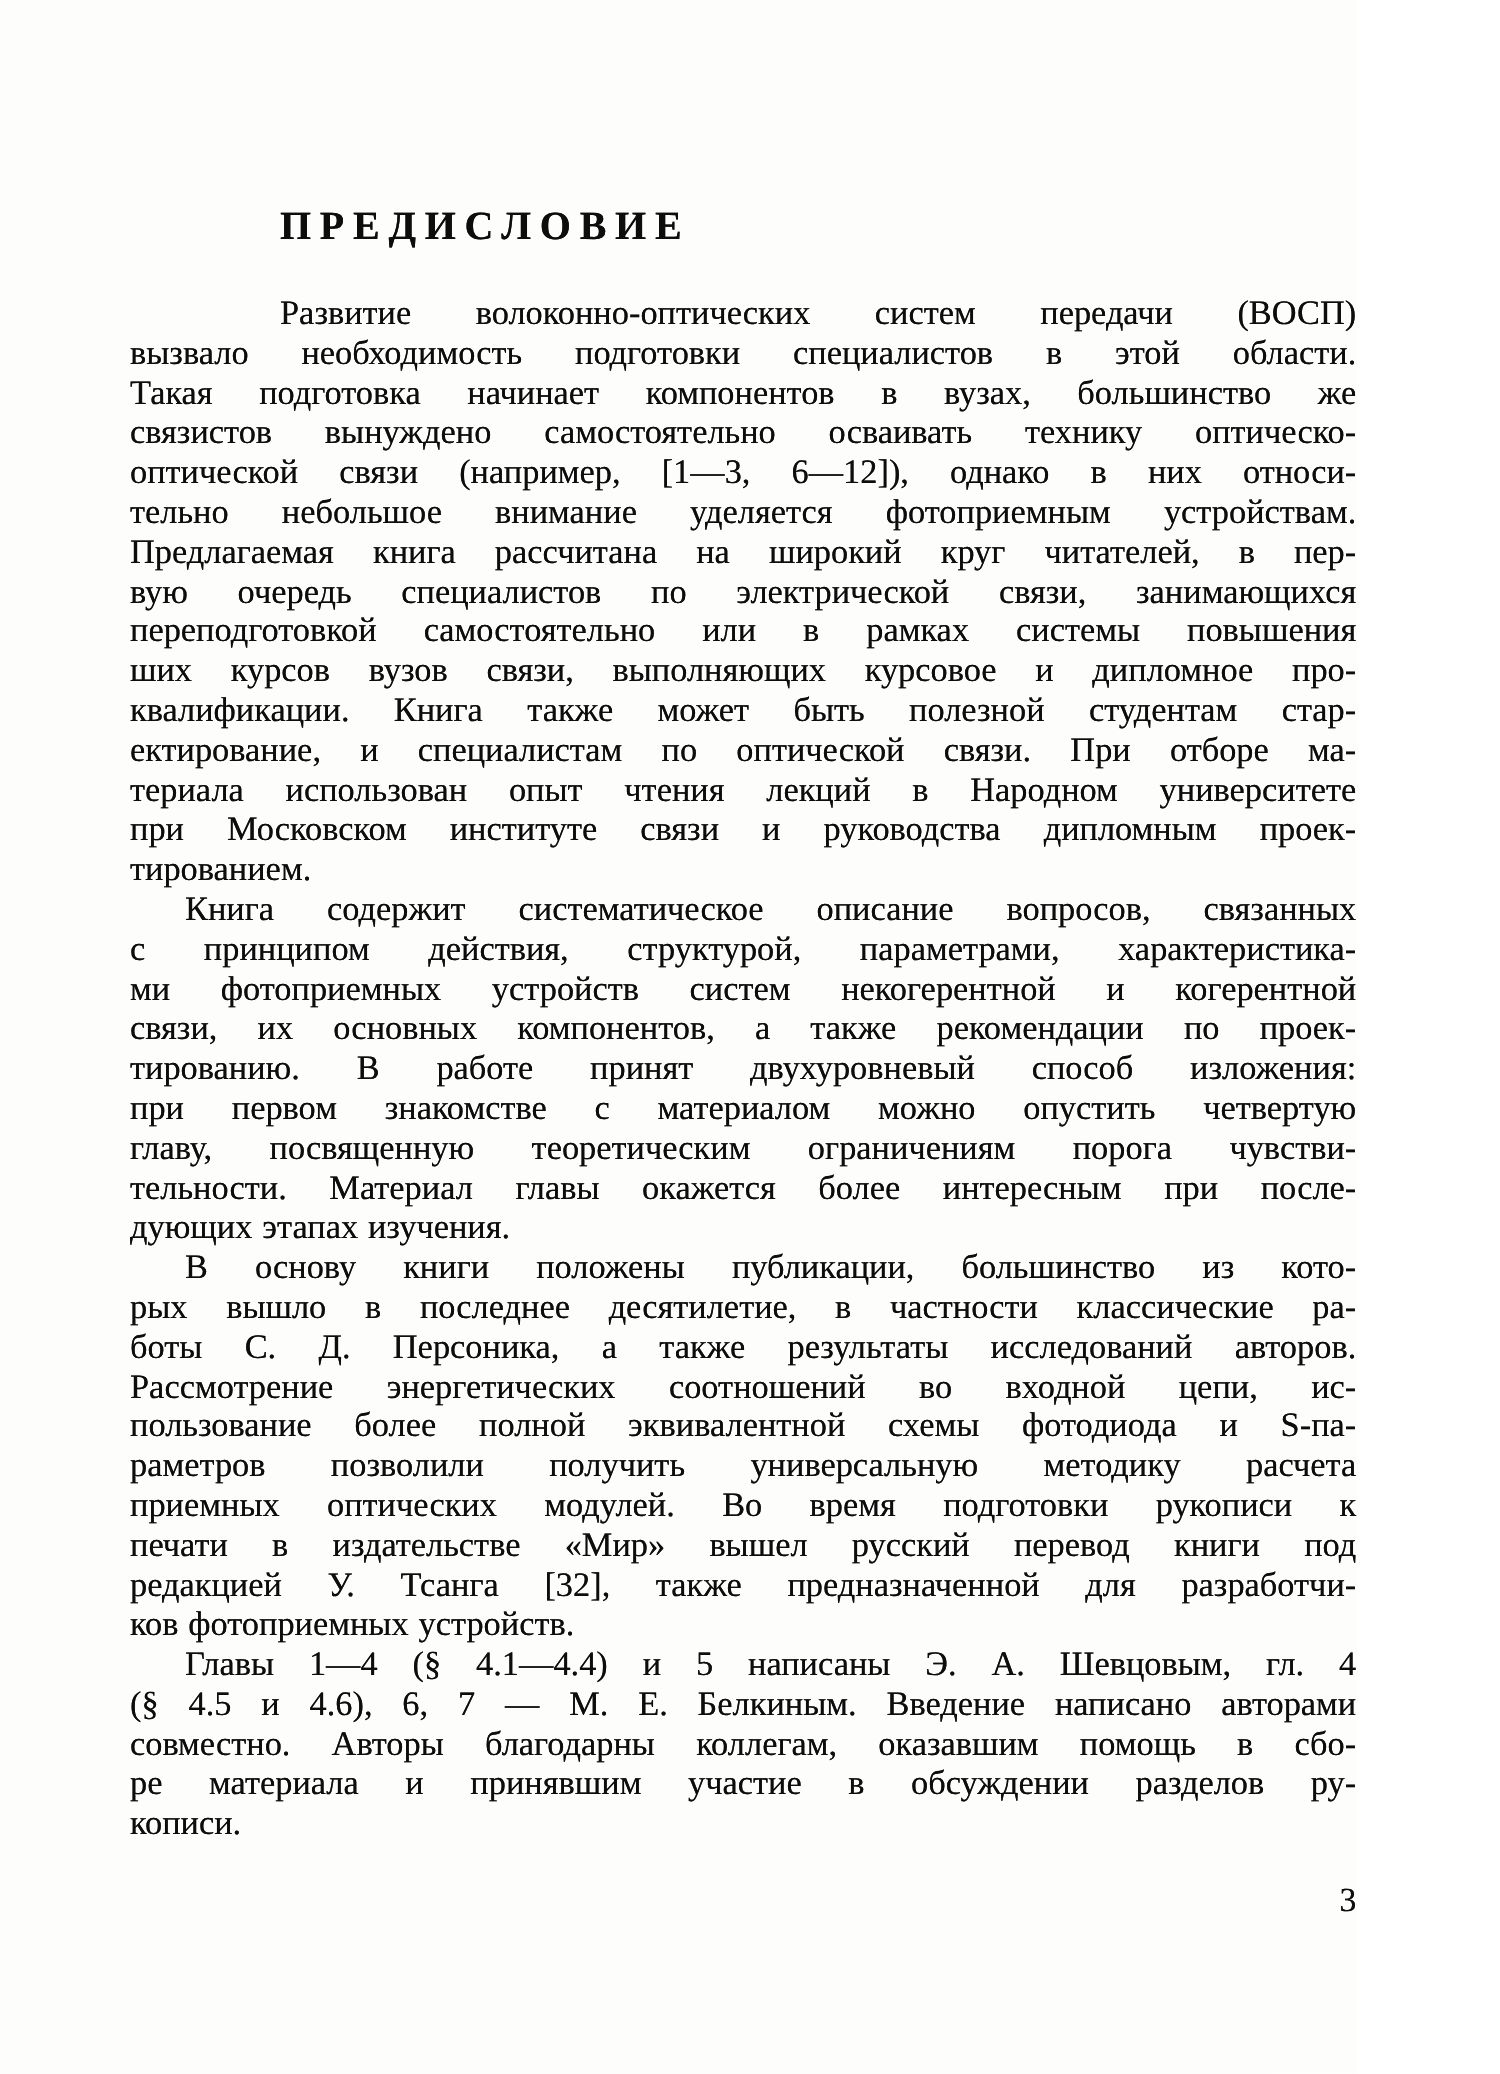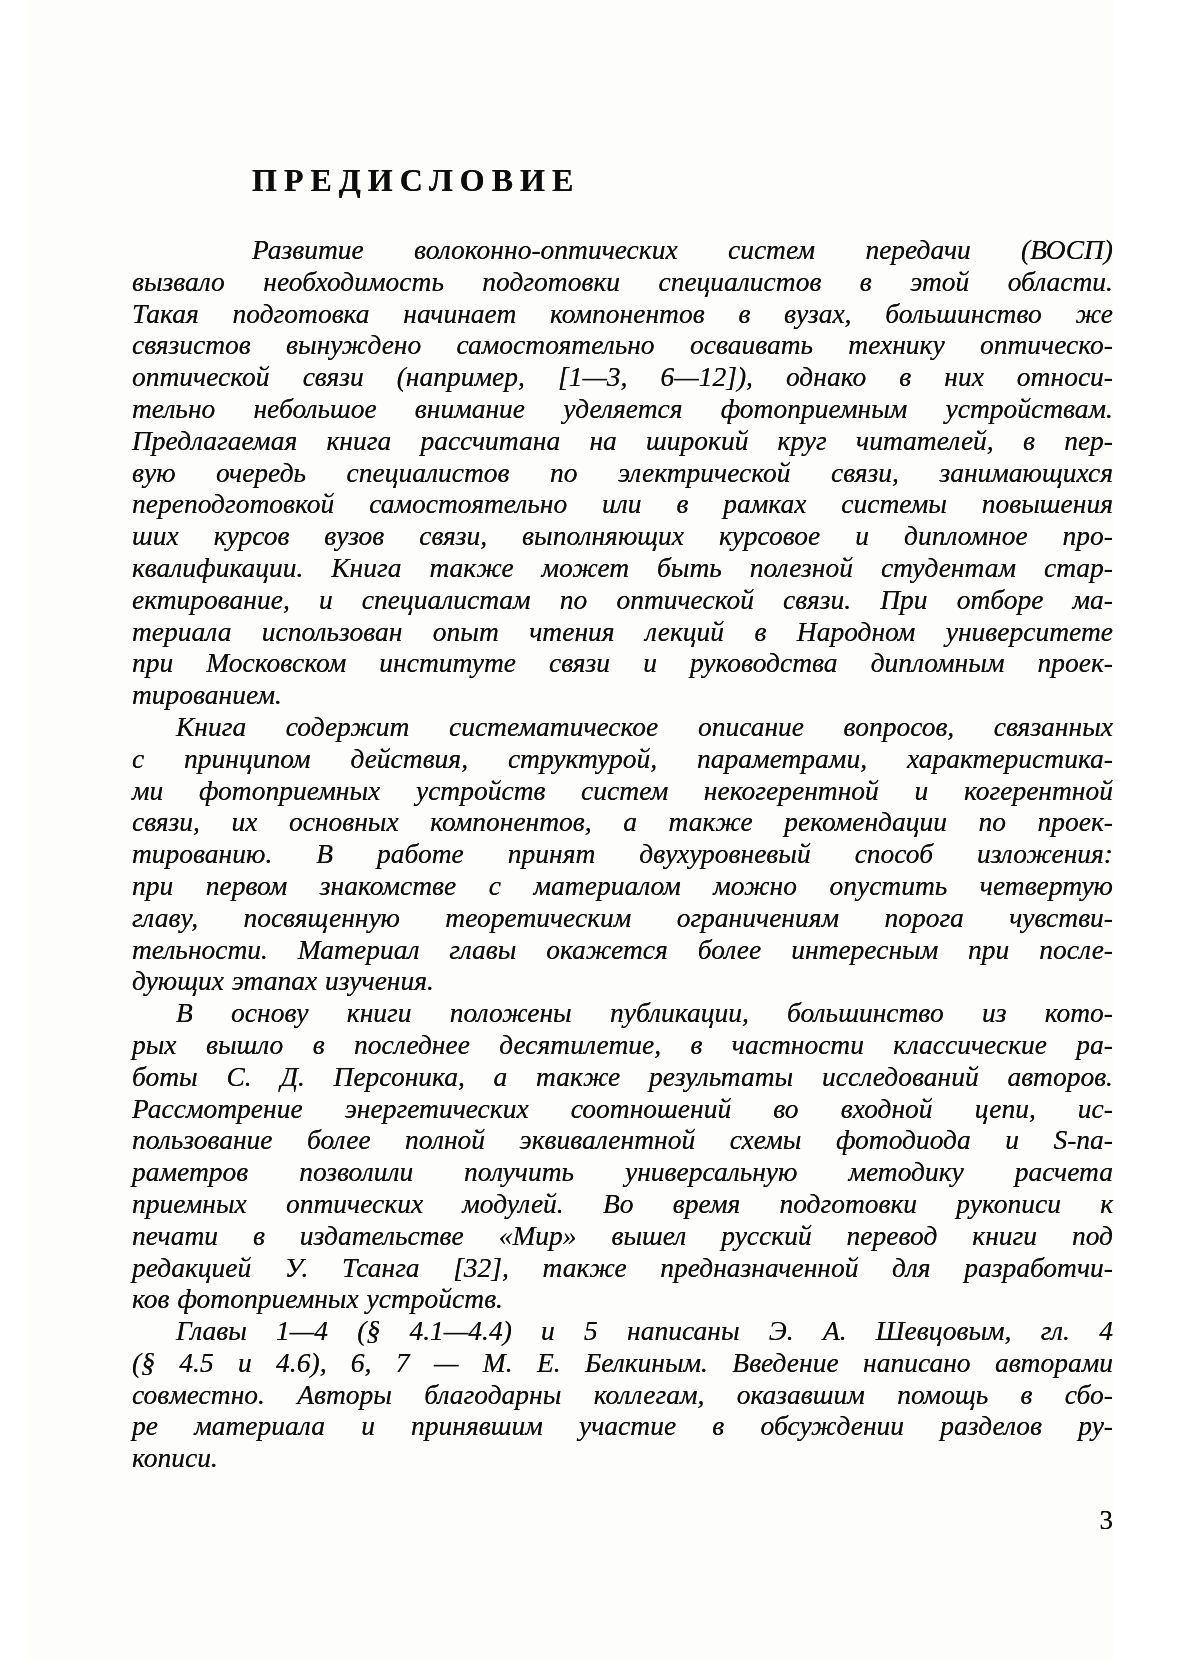--- a/index.html
+++ b/index.html
@@ -9,21 +9,20 @@
     background: #ffffff;
   }
   .page {
     position: relative;
     width: 1086px;
     height: 1659px;
     background: #fdfdfc;
     overflow: hidden;
     font-family: "Liberation Serif", "DejaVu Serif", serif;
     color: #0d0d0d;
-    margin-left: 28px;
   }
   .title {
     position: absolute;
     left: 224px;
     top: 162px;
     font-size: 32px;
     font-weight: 700;
     letter-spacing: 7px;
     white-space: nowrap;
     text-shadow: 0 0 0.5px rgba(0,0,0,0.85);
@@ -37,21 +36,20 @@
     line-height: 31.8px;
     text-shadow: 0 0 0.5px rgba(0,0,0,0.8);
   }
   .para { margin: 0; padding: 0; }
   .line {
     height: 31.8px;
     text-align: justify;
     text-align-last: justify;
     overflow: visible;
     word-spacing: 1px;
-    font-style: italic;
   }
   .line.end {
     text-align: center;
     text-align-last: left;
   }
   .line.indent-lg { text-indent: 120px; }
   .line.indent-sm { text-indent: 44px; }
   .pageno {
     position: absolute;
     left: 104px;

